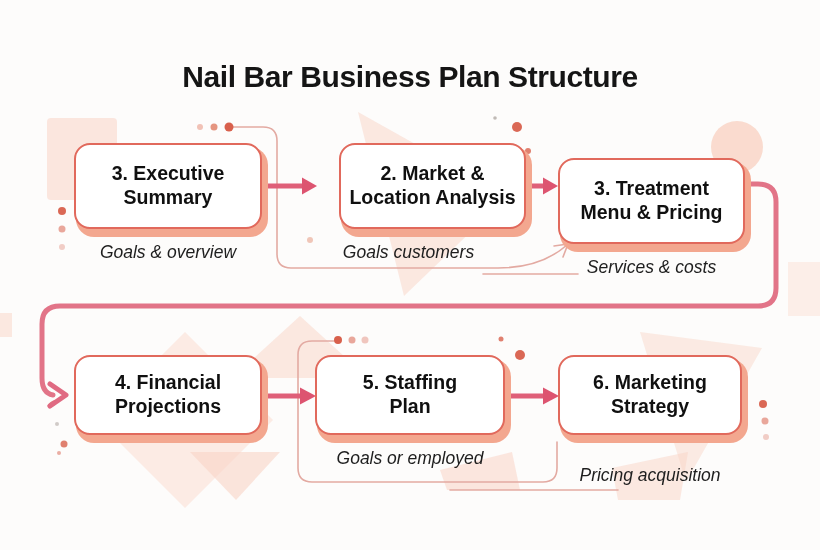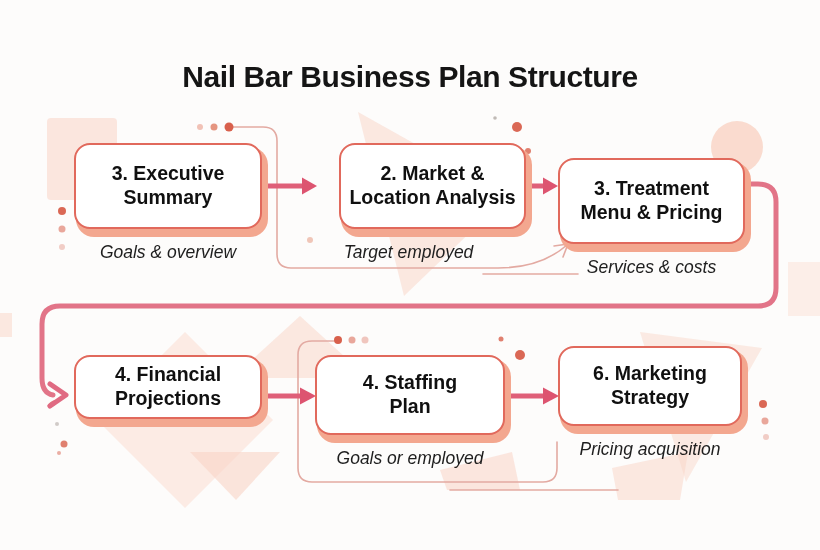--- a/index.html
+++ b/index.html
@@ -24,23 +24,23 @@
     display:flex;align-items:center;justify-content:center;
   }
   .box .t{
     text-align:center;font-weight:bold;font-size:19.5px;line-height:1.22;
     color:#101010;white-space:pre-line;
   }
   .subtitle{margin-top:13px;font-size:17.5px;color:#1e1e1e;white-space:nowrap;font-style:italic;}
   .s1{left:74px;top:143px;width:188px;} .s1 .box{height:86px;}
   .s2{left:315px;top:143px;width:187px;} .s2 .box{height:86px;margin-left:48px;}
   .s3{left:558px;top:158px;width:187px;} .s3 .box{height:86px;}
-  .s4{left:74px;top:355px;width:188px;} .s4 .box{height:64px;}
+  .s4{left:74px;top:355px;width:188px;} .s4 .box{height:80px;}
   .s5{left:315px;top:355px;width:190px;} .s5 .box{height:80px;}
-  .s6{left:558px;top:346px;width:184px;} .s6 .box{height:80px;}
+  .s6{left:558px;top:355px;width:184px;gap:17px;} .s6 .box{height:80px;}
 </style>
 </head>
 <body>
 
 <div class="canvas">
 
   <svg class="layer deco" viewBox="0 0 820 550">
     <g>
       <rect x="47" y="118" width="70" height="82" rx="4" fill="#f9d4c6" opacity="0.55"></rect>
       <polygon points="358,112 508,196 404,296" fill="#f9d4c6" opacity="0.5"></polygon>
@@ -118,41 +118,41 @@
 Summary</span>
     </div>
     <div class="subtitle">Goals &amp; overview</div>
   </div>
 
   <div class="step s2">
     <div class="box">
       <span class="t">2. Market &amp;
 Location Analysis</span>
     </div>
-    <div class="subtitle">Target employed</div>
+    <div class="subtitle">Goals customers</div>
   </div>
 
   <div class="step s3">
     <div class="box">
       <span class="t">3. Treatment
 Menu &amp; Pricing</span>
     </div>
     <div class="subtitle">Services &amp; costs</div>
   </div>
 
   <div class="step s4">
     <div class="box">
       <span class="t">4. Financial
 Projections</span>
     </div>
   </div>
 
   <div class="step s5">
     <div class="box">
-      <span class="t">4. Staffing
+      <span class="t">5. Staffing
 Plan</span>
     </div>
     <div class="subtitle">Goals or employed</div>
   </div>
 
   <div class="step s6">
     <div class="box">
       <span class="t">6. Marketing
 Strategy</span>
     </div>

